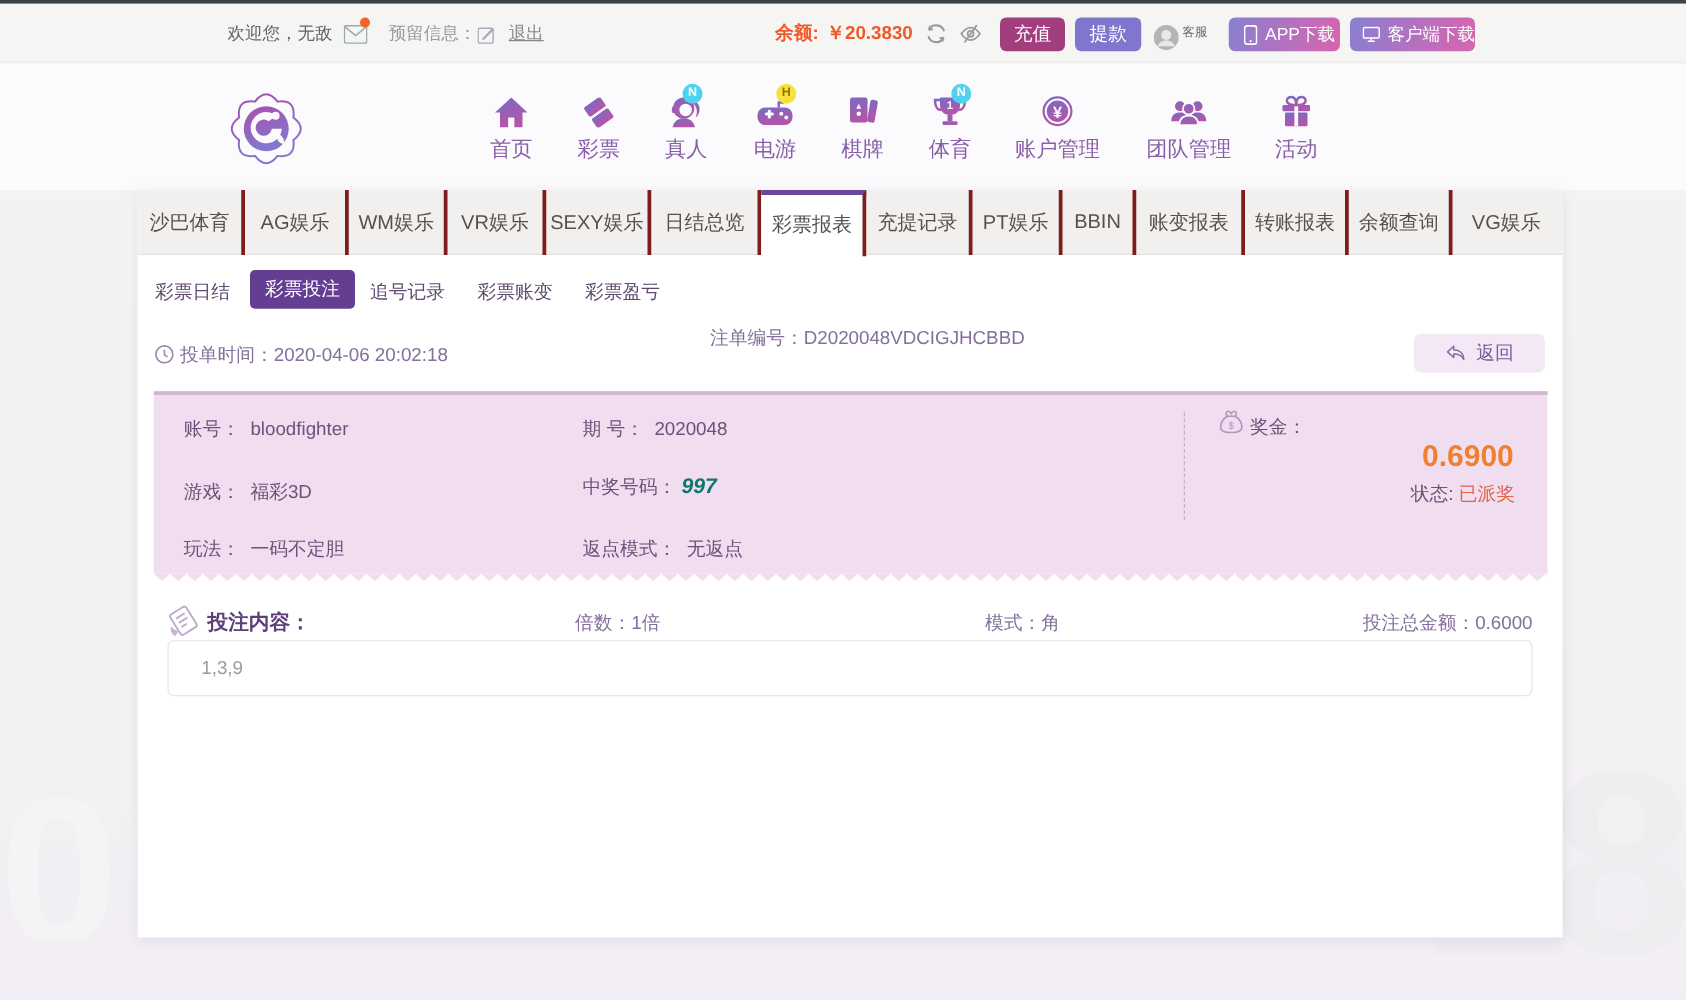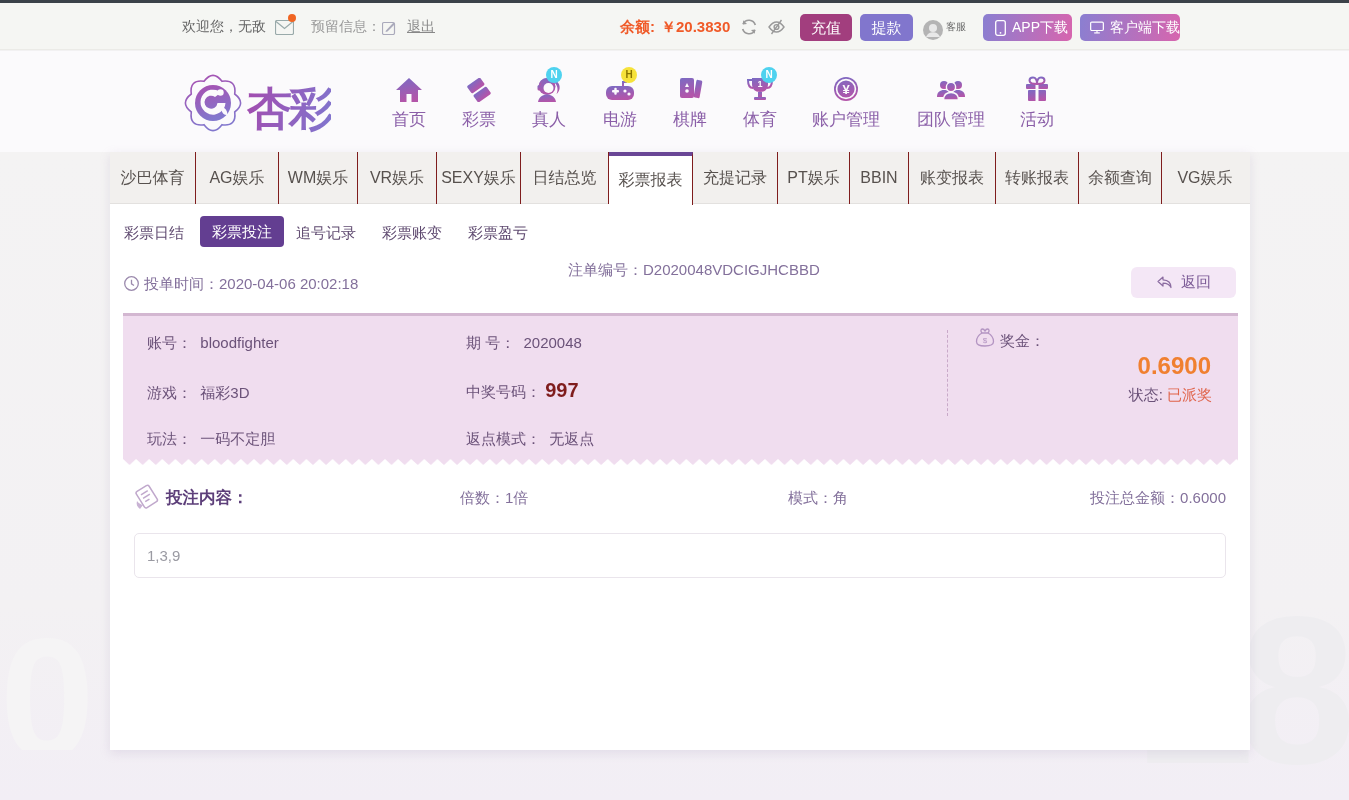--- a/index.html
+++ b/index.html
@@ -18,31 +18,31 @@
 .tb-txt { position:absolute; top:0; height:47px; line-height:47px; font-size:14px; color:#666; }
 .btn { position:absolute; top:11px; height:27px; border-radius:5px; color:#fff; font-size:15px; text-align:center; line-height:27px; }
 
 .nav-item { position:absolute; top:23px; text-align:center; color:#8b5fa8; font-size:17px; transform:translateX(-50%); }
 .nav-item .ic { height:28px; display:flex; align-items:flex-end; justify-content:center; margin-bottom:6px; position:relative; }
 .badge { position:absolute; top:-7px; left:14px; width:16px; height:16px; border-radius:50%; font-size:10px; font-weight:bold; line-height:16px; text-align:center; }
 .badge-n { background:#4fd2ef; color:#fff; }
 .badge-h { background:#f6e23b; color:#8a7500; }
 
 .tabbar { position:absolute; left:0; top:0; width:1140px; height:52px; background:#f2f0ee; border-bottom:1px solid #e3e1df; display:flex; }
-.tab { height:52px; display:flex; align-items:center; justify-content:center; font-size:16px; color:#57514e; border-right:1px solid #7f1d1d; }
+.tab { height:52px; display:flex; align-items:center; justify-content:center; font-size:16px; color:#57514e; border-right:3px solid #7f1d1d; }
 .tab.active { background:#fff; border-top:4px solid #6a4696; height:53px; position:relative; z-index:2; }
 .subtab { position:absolute; font-size:15px; color:#5f4a70; top:72px; }
 .subtab-active { position:absolute; left:90px; top:64px; width:84px; height:31px; background:#633e91; color:#fff; border-radius:4px; font-size:15px; text-align:center; line-height:31px; }
 
 .ptxt { color:#83709b; font-size:15px; }
 .backbtn { position:absolute; left:1021px; top:115px; width:105px; height:31px; background:#f4e7f6; border-radius:6px; color:#7b5a96; font-size:15px; display:flex; align-items:center; justify-content:center; }
 
 .panel { position:absolute; left:13px; top:161px; width:1115px; height:146px; background:#f0ddef; border-top:3px solid #d3b7d1; }
 .fld { position:absolute; color:#6b5279; font-size:15px; white-space:nowrap; }
-.betbox { position:absolute; left:24px; top:381px; width:1092px; height:45px; border:1px solid #eae5ec; border-radius:5px; color:#9a9aa2; font-size:15px; line-height:43px; padding-left:12px; background:#fff; }
+.betbox { position:absolute; left:24px; top:360px; width:1092px; height:45px; border:1px solid #eae5ec; border-radius:5px; color:#9a9aa2; font-size:15px; line-height:43px; padding-left:26px; background:#fff; }
 svg { display:block; }
 </style>
 </head>
 <body>
 <div class="pagebg"></div>
 <div class="wm1">28</div>
 <div class="wm2">0</div>
 <div class="topstrip"></div>
 <div class="topbar">
   <div class="tb-txt" style="left:182px;">欢迎您，无敌</div>
@@ -101,21 +101,20 @@
           <stop offset="0" stop-color="#a94fb0"></stop>
           <stop offset="1" stop-color="#8277cd"></stop>
         </linearGradient>
       </defs>
     <path d="M21.0,8.3 Q30.0,-3.5 39.0,8.3 Q53.7,6.3 51.7,21.0 Q63.5,30.0 51.7,39.0 Q53.7,53.7 39.0,51.7 Q30.0,63.5 21.0,51.7 Q6.3,53.7 8.3,39.0 Q-3.5,30.0 8.3,21.0 Q6.3,6.3 21.0,8.3 Z" fill="none" stroke="url(#lg)" stroke-width="1.6"></path>
     <circle cx="30" cy="30" r="18" fill="url(#lg)"></circle>
     <path d="M38 19.5 A12.5 12.5 0 1 0 42.5 30 L34.5 30 A6.5 6.5 0 1 1 32 24 Z" fill="#fbfafc"></path>
     <circle cx="37.5" cy="19.5" r="3.2" fill="#fbfafc"></circle>
     <path d="M40 34 C43 36 45 39 44 42 C41 42 39 40 38.5 37 Z" fill="#fbfafc"></path>
   </svg>
-  <div class="abs" style="left:247px;top:28px;font-size:45px;font-weight:bold;letter-spacing:-3px;background:linear-gradient(105deg,#a44bae,#7f76cf);-webkit-background-clip:text;background-clip:text;color:transparent;">杏彩</div>
   <div class="nav-item" style="left:409px;"><div class="ic">
     <svg width="26" height="24" viewBox="0 0 26 24">
           <defs>
             <linearGradient id="ng" x1="0" y1="0" x2="0.25" y2="1">
               <stop offset="0" stop-color="#7a6bc4"></stop>
               <stop offset="1" stop-color="#b355a9"></stop>
             </linearGradient>
           </defs>
           <path d="M13 0 L26 12 L22 12 L22 24 L15.5 24 L15.5 16 L10.5 16 L10.5 24 L4 24 L4 12 L0 12 Z" fill="url(#ng)"></path>
         </svg>
@@ -226,21 +225,21 @@
   <div class="backbtn">
     <svg style="margin-right:8px;" width="17" height="14" viewBox="0 0 17 14">
         <path d="M7 1 L2 5.5 L7 10 L7 7.2 C11 7.2 13.5 8.5 15 11.5 C15 7 12 4 7 3.8 Z" fill="none" stroke="#8a6ba0" stroke-width="1.2" stroke-linejoin="round"></path>
       </svg>
     返回
   </div>
   <div class="panel">
     <div class="fld" style="left:24px;top:18px;">账号：&nbsp;&nbsp;bloodfighter</div>
     <div class="fld" style="left:343px;top:18px;">期 号：&nbsp;&nbsp;2020048</div>
     <div class="fld" style="left:24px;top:68px;">游戏：&nbsp;&nbsp;福彩3D</div>
-    <div class="fld" style="left:343px;top:63px;">中奖号码：&nbsp;<b style="font-size:20px;color:#7f1d1d;">997</b></div>
+    <div class="fld" style="left:343px;top:63px;">中奖号码：&nbsp;<b style="font-size:17px;color:#0f766e;font-style:italic;">997</b></div>
     <div class="fld" style="left:24px;top:114px;">玩法：&nbsp;&nbsp;一码不定胆</div>
     <div class="fld" style="left:343px;top:114px;">返点模式：&nbsp;&nbsp;无返点</div>
     <div class="abs" style="left:824px;top:14px;height:86px;border-left:1px dashed #c9a9c9;"></div>
     <svg class="abs" style="left:852px;top:12px;" width="20" height="19" viewBox="0 0 20 19">
         <path d="M7 5 C5.5 3.5 5.5 1 7.5 1 C9 1 9.5 2 10 3 C10.5 2 11 1 12.5 1 C14.5 1 14.5 3.5 13 5" fill="none" stroke="#b394c2" stroke-width="1.3"></path>
         <path d="M7 5 L13 5 C16.5 7 18.5 10 18.5 13.5 C18.5 16.5 16 18 10 18 C4 18 1.5 16.5 1.5 13.5 C1.5 10 3.5 7 7 5 Z" fill="none" stroke="#b394c2" stroke-width="1.3"></path>
         <text x="10" y="15" font-size="8" fill="#b394c2" text-anchor="middle">$</text>
       </svg>
     <div class="fld" style="left:877px;top:16px;">奖金：</div>
     <div class="abs" style="right:27px;top:36px;color:#f08030;font-size:24px;font-weight:bold;">0.6900</div>

